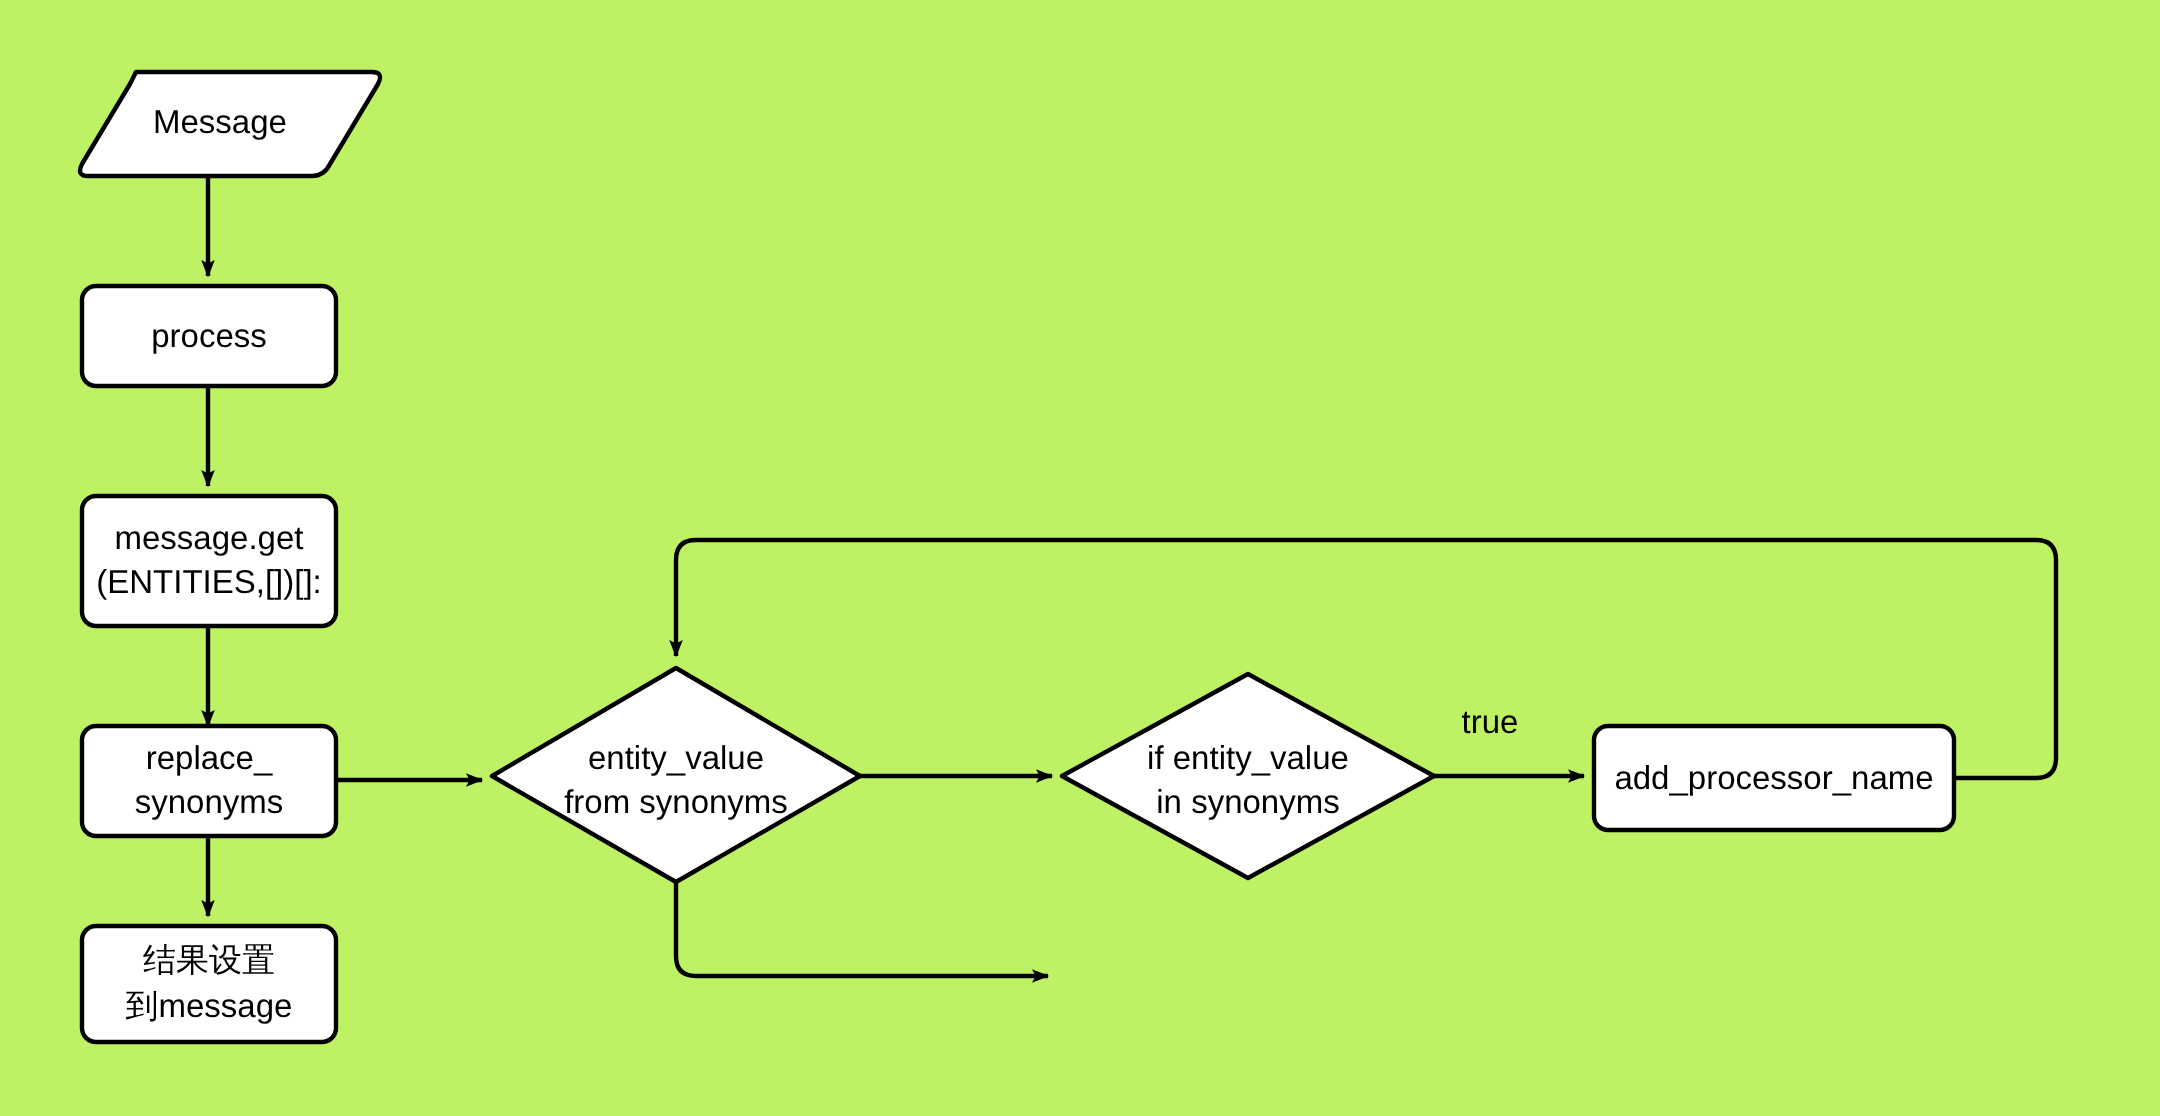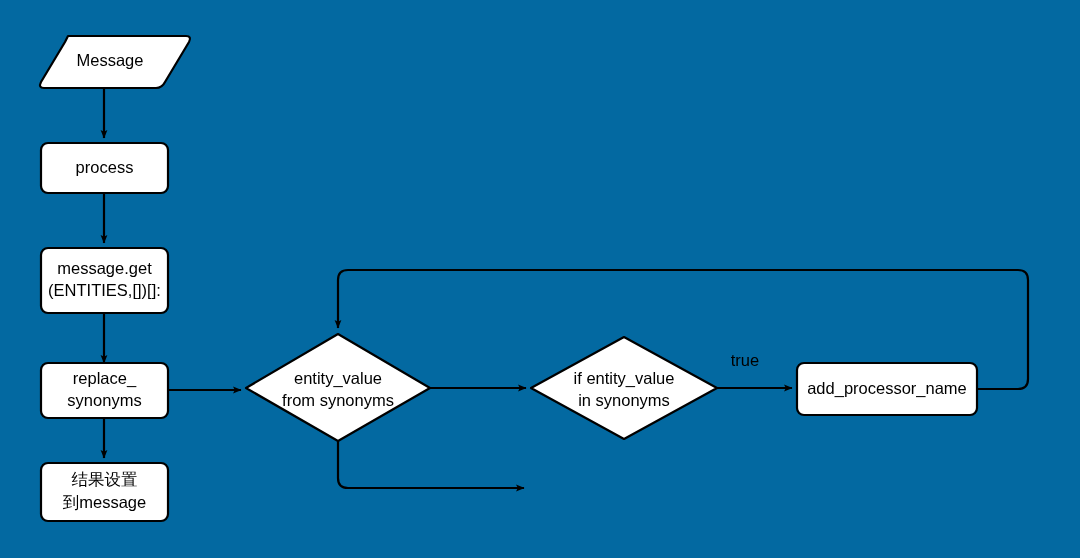--- a/index.html
+++ b/index.html
@@ -7,21 +7,21 @@
     padding: 0;
     background: #ffffff;
   }
   body {
     font-family: "Liberation Sans", sans-serif;
   }
   #canvas {
     position: relative;
     width: 1080px;
     height: 558px;
-    background: #0369a1;
+    background: #bef264;
     overflow: hidden;
     text-align: right;
   }
   #flow-svg {
     position: absolute;
     left: 0;
     top: 0;
     width: 1080px;
     height: 558px;
   }

